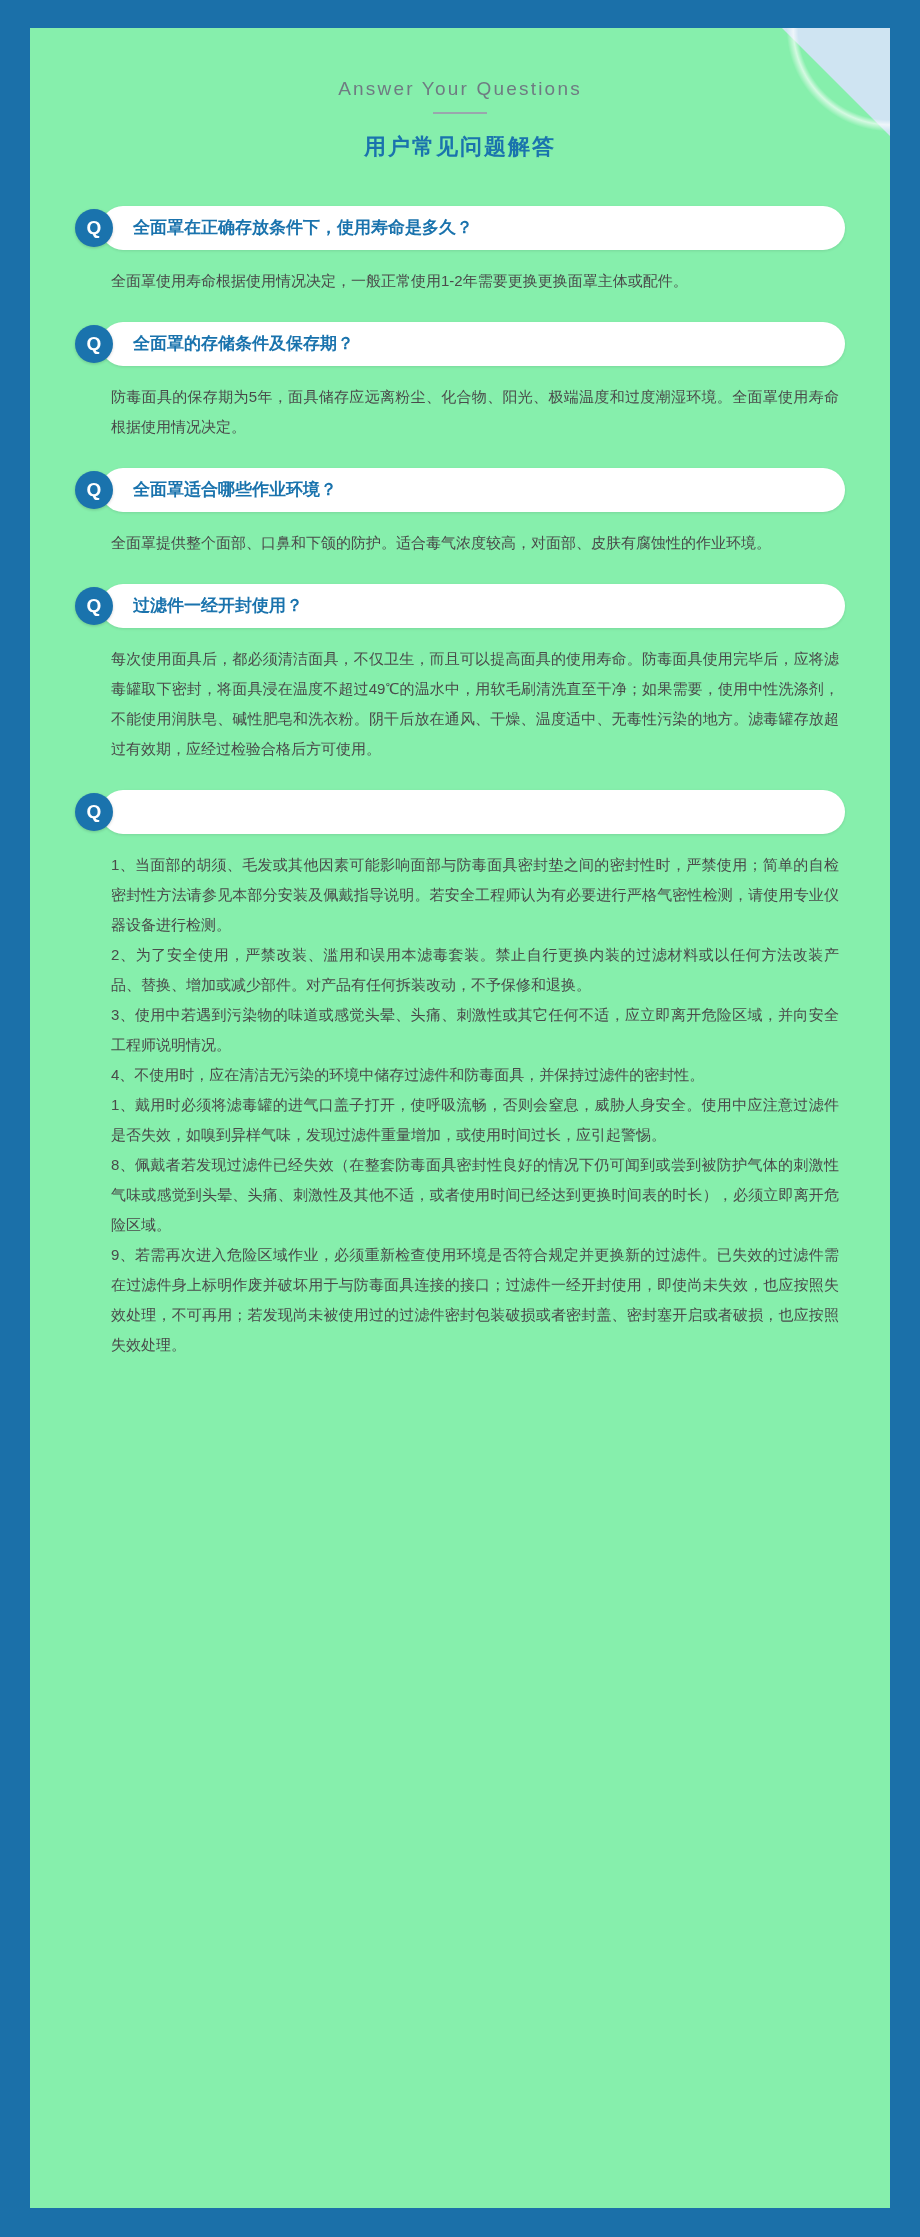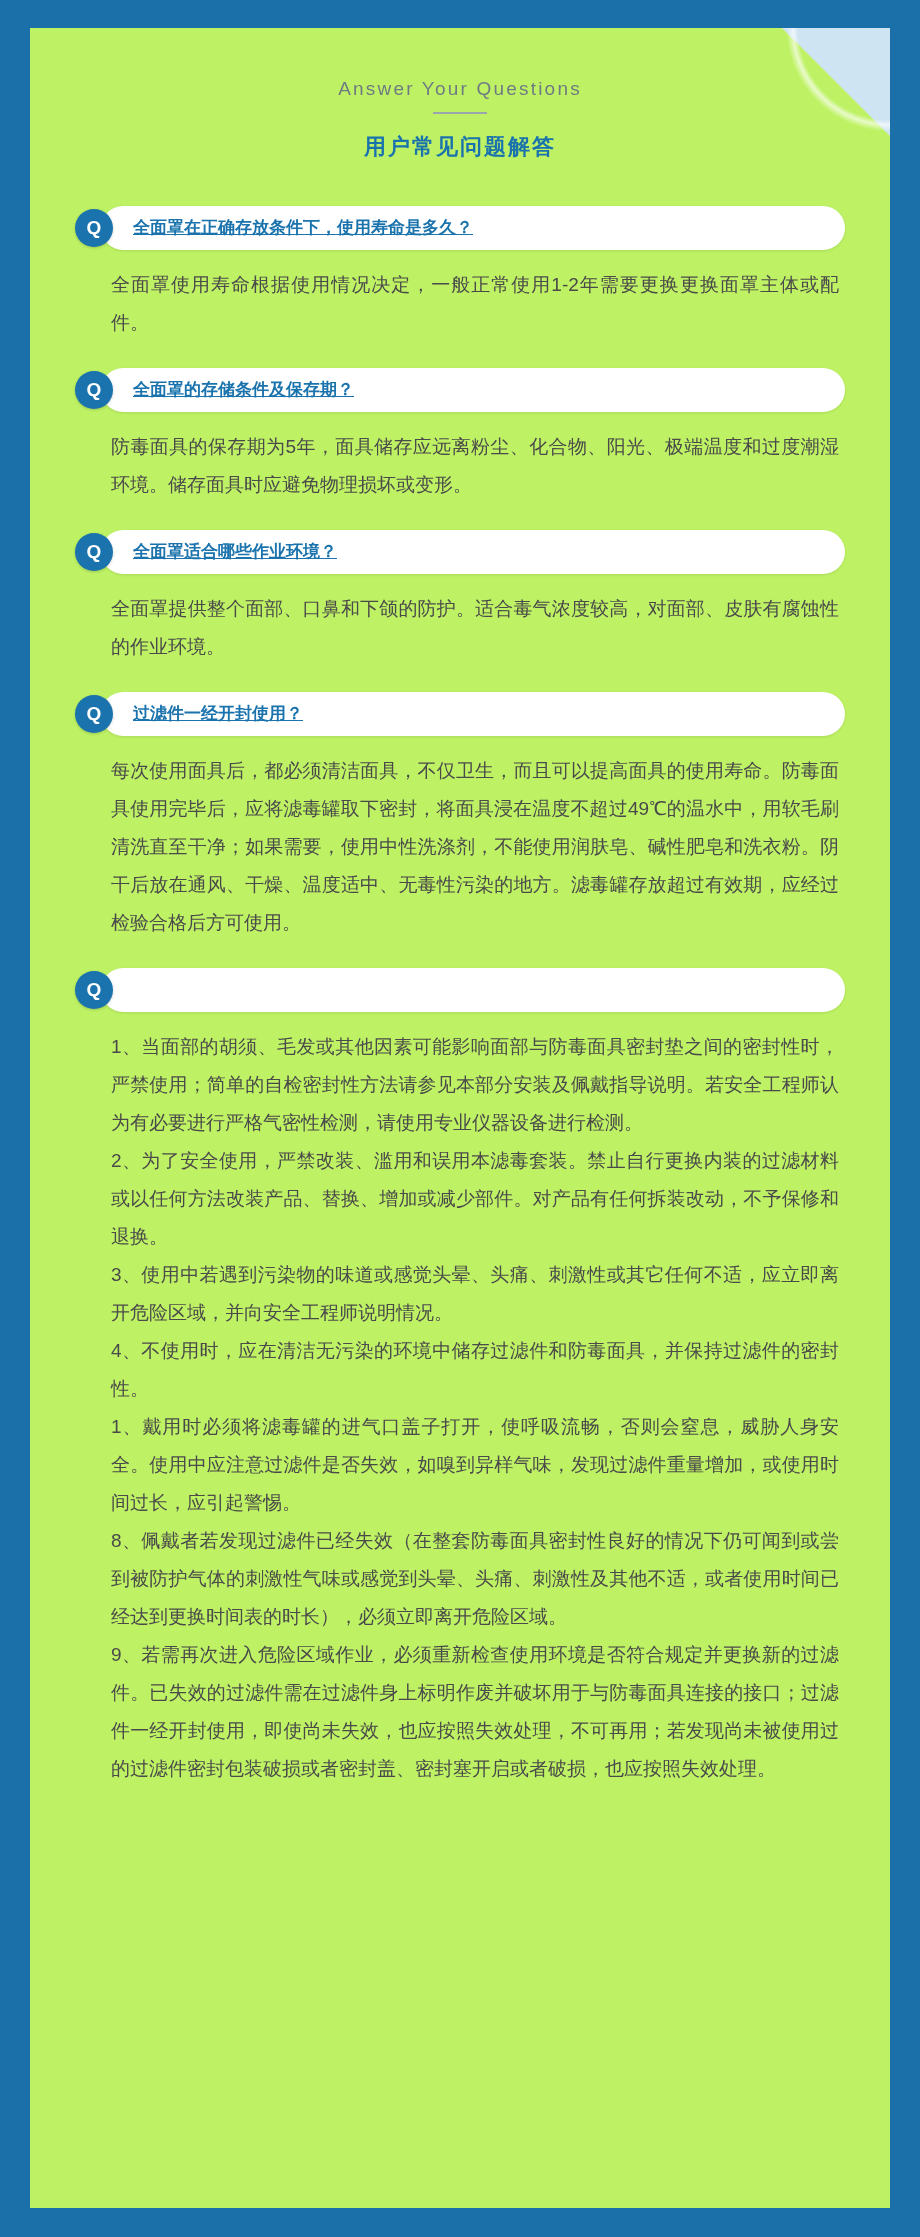--- a/index.html
+++ b/index.html
@@ -16,21 +16,21 @@
     position: relative;
     width: 920px;
     min-height: 2237px;
     background: linear-gradient(180deg,#1f74ad 0%, #1c6ca4 35%, #176architecture 100%);
     background: #1b70a9;
     box-sizing: border-box;
     padding: 28px 30px 30px 30px;
   }
   .card {
     position: relative;
-    background: #bef264;
+    background: #86efac;
     min-height: 2180px;
     box-sizing: border-box;
     padding: 50px 45px 60px 45px;
     overflow: hidden;
   }
   
   .fold {
     position: absolute;
     top: 0;
     right: 0;
@@ -113,26 +113,25 @@
     flex: 0 0 auto;
   }
   .q-text {
     position: relative;
     z-index: 2;
     margin-left: 20px;
     color: #1a73ad;
     font-size: 17px;
     font-weight: bold;
     line-height: 44px;
-    text-decoration: underline;
   }
   .a-body {
     padding: 0 6px 0 36px;
     color: #4a4a4a;
-    font-size: 19px;
+    font-size: 15px;
     line-height: 2.0;
     text-align: justify;
   }
   .a-body p {
     margin: 0;
   }
 </style>
 </head>
 <body>
 
@@ -161,21 +160,21 @@
             <p>全面罩使用寿命根据使用情况决定，一般正常使用1-2年需要更换更换面罩主体或配件。</p>
           </div>
         </div>
         <div class="faq-item">
           <div class="q-row">
             <div class="q-bubble"></div>
             <div class="q-badge">Q</div>
             <div class="q-text">全面罩的存储条件及保存期？</div>
           </div>
           <div class="a-body">
-            <p>防毒面具的保存期为5年，面具储存应远离粉尘、化合物、阳光、极端温度和过度潮湿环境。储存面具时应避免物理损坏或变形。</p>
+            <p>防毒面具的保存期为5年，面具储存应远离粉尘、化合物、阳光、极端温度和过度潮湿环境。全面罩使用寿命根据使用情况决定。</p>
           </div>
         </div>
         <div class="faq-item">
           <div class="q-row">
             <div class="q-bubble"></div>
             <div class="q-badge">Q</div>
             <div class="q-text">全面罩适合哪些作业环境？</div>
           </div>
           <div class="a-body">
             <p>全面罩提供整个面部、口鼻和下颌的防护。适合毒气浓度较高，对面部、皮肤有腐蚀性的作业环境。</p>

